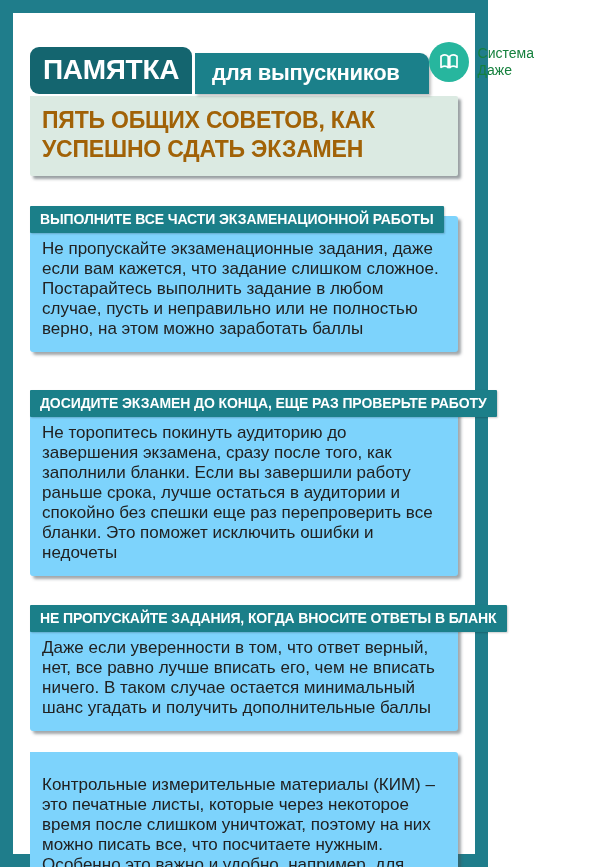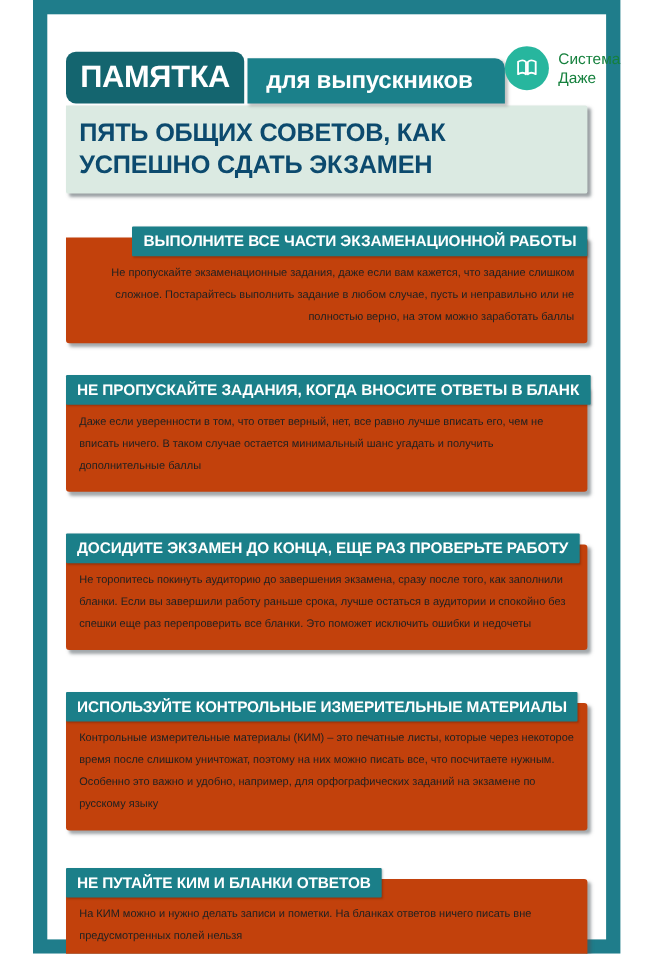--- a/index.html
+++ b/index.html
@@ -4,24 +4,23 @@
 <style>
   html, body { margin: 0; padding: 0; }
   body {
     width: 610px; height: 867px;
     font-family: "Liberation Sans", sans-serif;
     background: #ffffff;
     overflow: hidden;
   }
   .frame {
     box-sizing: border-box;
-    width: 534px; height: 867px;
+    width: 488px; height: 867px;
     background: #1f7d8b;
     padding: 13px;
-    margin-left: 30px;
   }
   .page {
     box-sizing: border-box;
     width: 100%; height: 100%;
     background: #ffffff;
     padding: 34px 17px 0 17px;
     position: relative;
   }
 
   
@@ -76,52 +75,52 @@
     font-size: 14px;
     line-height: 1.2;
     color: #15803d;
     font-weight: normal;
   }
 
   
   .title-box {
     margin-top: 2px;
     background: #dbeae2;
-    color: #0c4a6e;
+    color: #a16207;
     font-weight: bold;
     font-size: 23px;
     line-height: 1.25;
     letter-spacing: -0.2px;
     padding: 10px 12px 12px 12px;
     box-shadow: 3px 3px 3px rgba(70,80,85,0.55);
     border-radius: 0 2px 2px 2px;
   }
 
   
   .section { margin-top: 34px; position: relative; }
-  .section.first { margin-top: 30px; text-align: right; }
+  .section.first { margin-top: 30px; }
   .section-header {
     display: inline-block;
     position: relative;
     z-index: 2;
     background: #1b7f89;
     color: #ffffff;
     font-weight: bold;
     font-size: 14px;
     letter-spacing: -0.1px;
     line-height: 1;
     padding: 6px 10px 7px 10px;
     border-radius: 1px;
     box-shadow: 1px 1px 2px rgba(0,0,0,0.2);
     white-space: nowrap;
   }
   .section-body {
-    background: #c2410c;
+    background: #7dd3fc;
     color: #212121;
-    font-size: 10px;
+    font-size: 17px;
     line-height: 20px;
     margin-top: -17px;
     padding: 23px 12px 13px 12px;
     box-shadow: 3px 3px 3px rgba(70,80,85,0.5);
     border-radius: 0 3px 3px 3px;
   }
 </style>
 </head>
 <body>
 
@@ -145,32 +144,31 @@
       </div>
     </div>
 
     <div class="title-box">ПЯТЬ ОБЩИХ СОВЕТОВ, КАК УСПЕШНО СДАТЬ ЭКЗАМЕН</div>
 
     <div class="section first">
       <div class="section-header">ВЫПОЛНИТЕ ВСЕ ЧАСТИ ЭКЗАМЕНАЦИОННОЙ РАБОТЫ</div>
       <div class="section-body">Не пропускайте экзаменационные задания, даже если вам кажется, что задание слишком сложное. Постарайтесь выполнить задание в любом случае, пусть и неправильно или не полностью верно, на этом можно заработать баллы</div>
     </div>
 
+    <div class="section" style="margin-top:38px">
+      <div class="section-header">ДОСИДИТЕ ЭКЗАМЕН ДО КОНЦА, ЕЩЕ РАЗ ПРОВЕРЬТЕ РАБОТУ</div>
+      <div class="section-body">Не торопитесь покинуть аудиторию до завершения экзамена, сразу после того, как заполнили бланки. Если вы завершили работу раньше срока, лучше остаться в аудитории и спокойно без спешки еще раз перепроверить все бланки. Это поможет исключить ошибки и недочеты</div>
+    </div>
+
     <div class="section" style="margin-top:29px">
       <div class="section-header">НЕ ПРОПУСКАЙТЕ ЗАДАНИЯ, КОГДА ВНОСИТЕ ОТВЕТЫ В БЛАНК</div>
       <div class="section-body">Даже если уверенности в том, что ответ верный, нет, все равно лучше вписать его, чем не вписать ничего. В таком случае остается минимальный шанс угадать и получить дополнительные баллы</div>
     </div>
 
     <div class="section" style="margin-top:38px">
-      <div class="section-header">ДОСИДИТЕ ЭКЗАМЕН ДО КОНЦА, ЕЩЕ РАЗ ПРОВЕРЬТЕ РАБОТУ</div>
-      <div class="section-body">Не торопитесь покинуть аудиторию до завершения экзамена, сразу после того, как заполнили бланки. Если вы завершили работу раньше срока, лучше остаться в аудитории и спокойно без спешки еще раз перепроверить все бланки. Это поможет исключить ошибки и недочеты</div>
-    </div>
-
-    <div class="section" style="margin-top:38px">
-      <div class="section-header">ИСПОЛЬЗУЙТЕ КОНТРОЛЬНЫЕ ИЗМЕРИТЕЛЬНЫЕ МАТЕРИАЛЫ</div>
       <div class="section-body">Контрольные измерительные материалы (КИМ) – это печатные листы, которые через некоторое время после слишком уничтожат, поэтому на них можно писать все, что посчитаете нужным. Особенно это важно и удобно, например, для орфографических заданий на экзамене по русскому языку</div>
     </div>
 
     <div class="section">
       <div class="section-header">НЕ ПУТАЙТЕ КИМ И БЛАНКИ ОТВЕТОВ</div>
       <div class="section-body">На КИМ можно и нужно делать записи и пометки. На бланках ответов ничего писать вне предусмотренных полей нельзя</div>
     </div>
 
   </div>
 </div>

